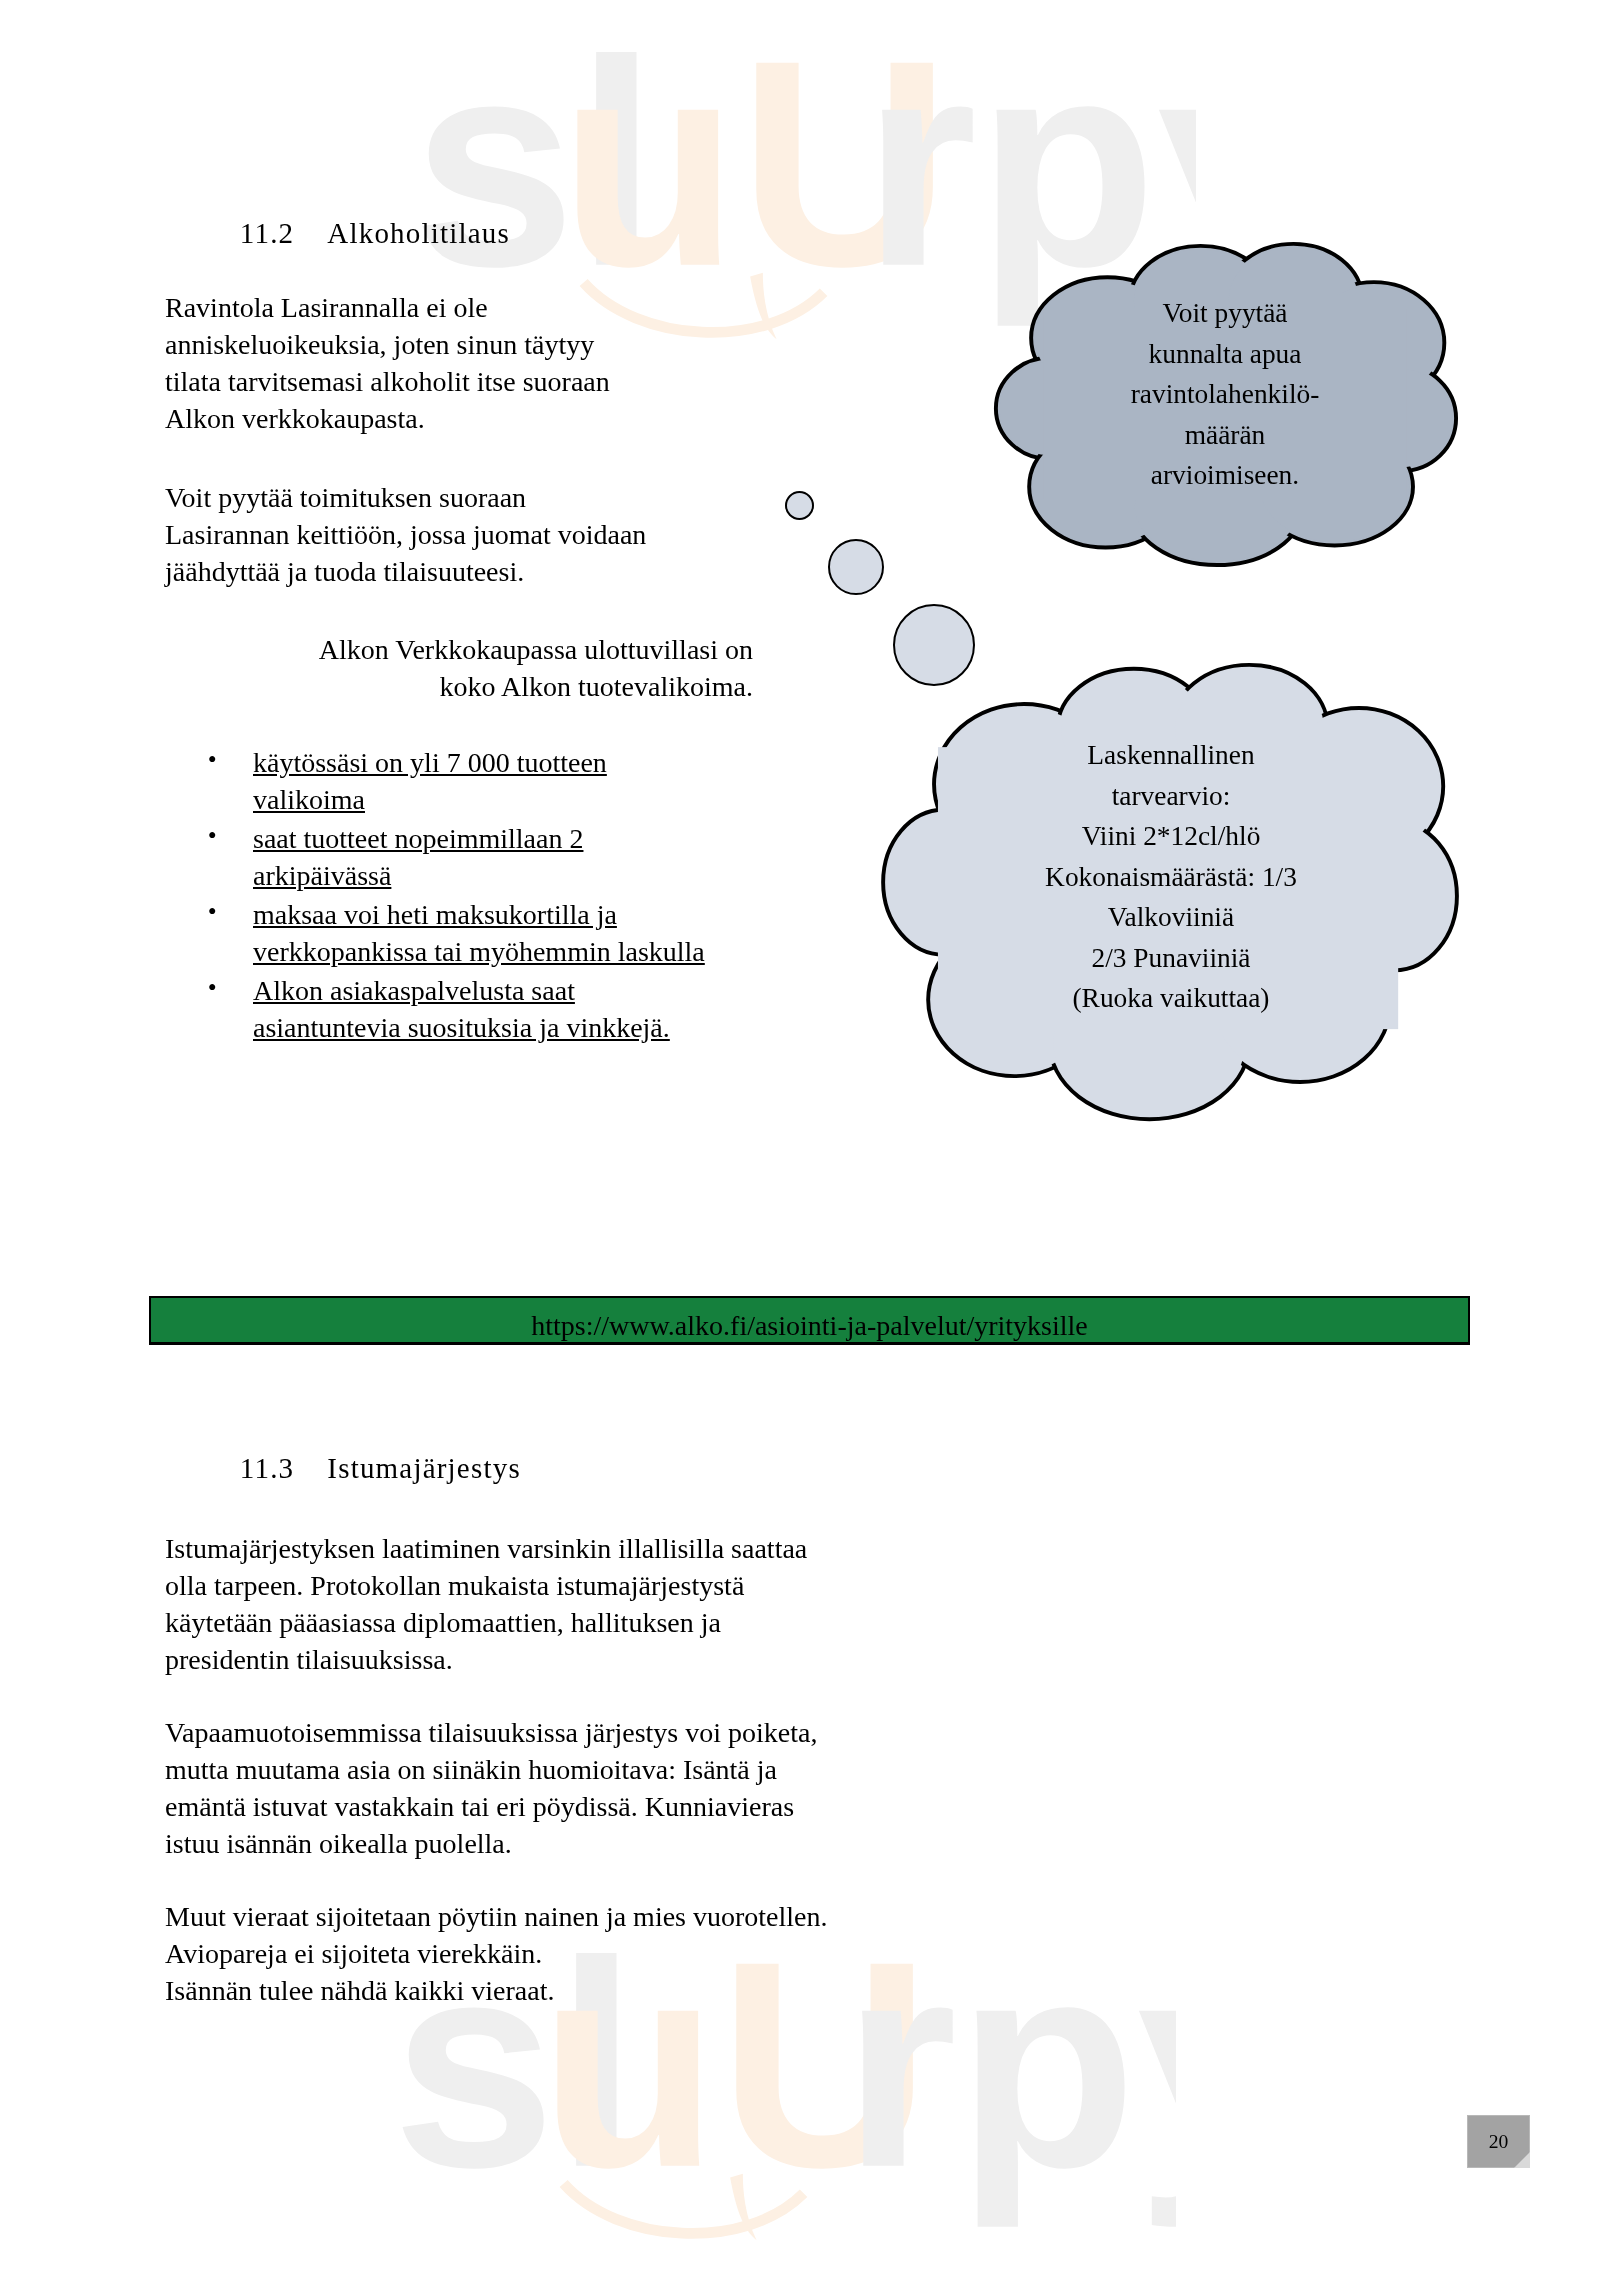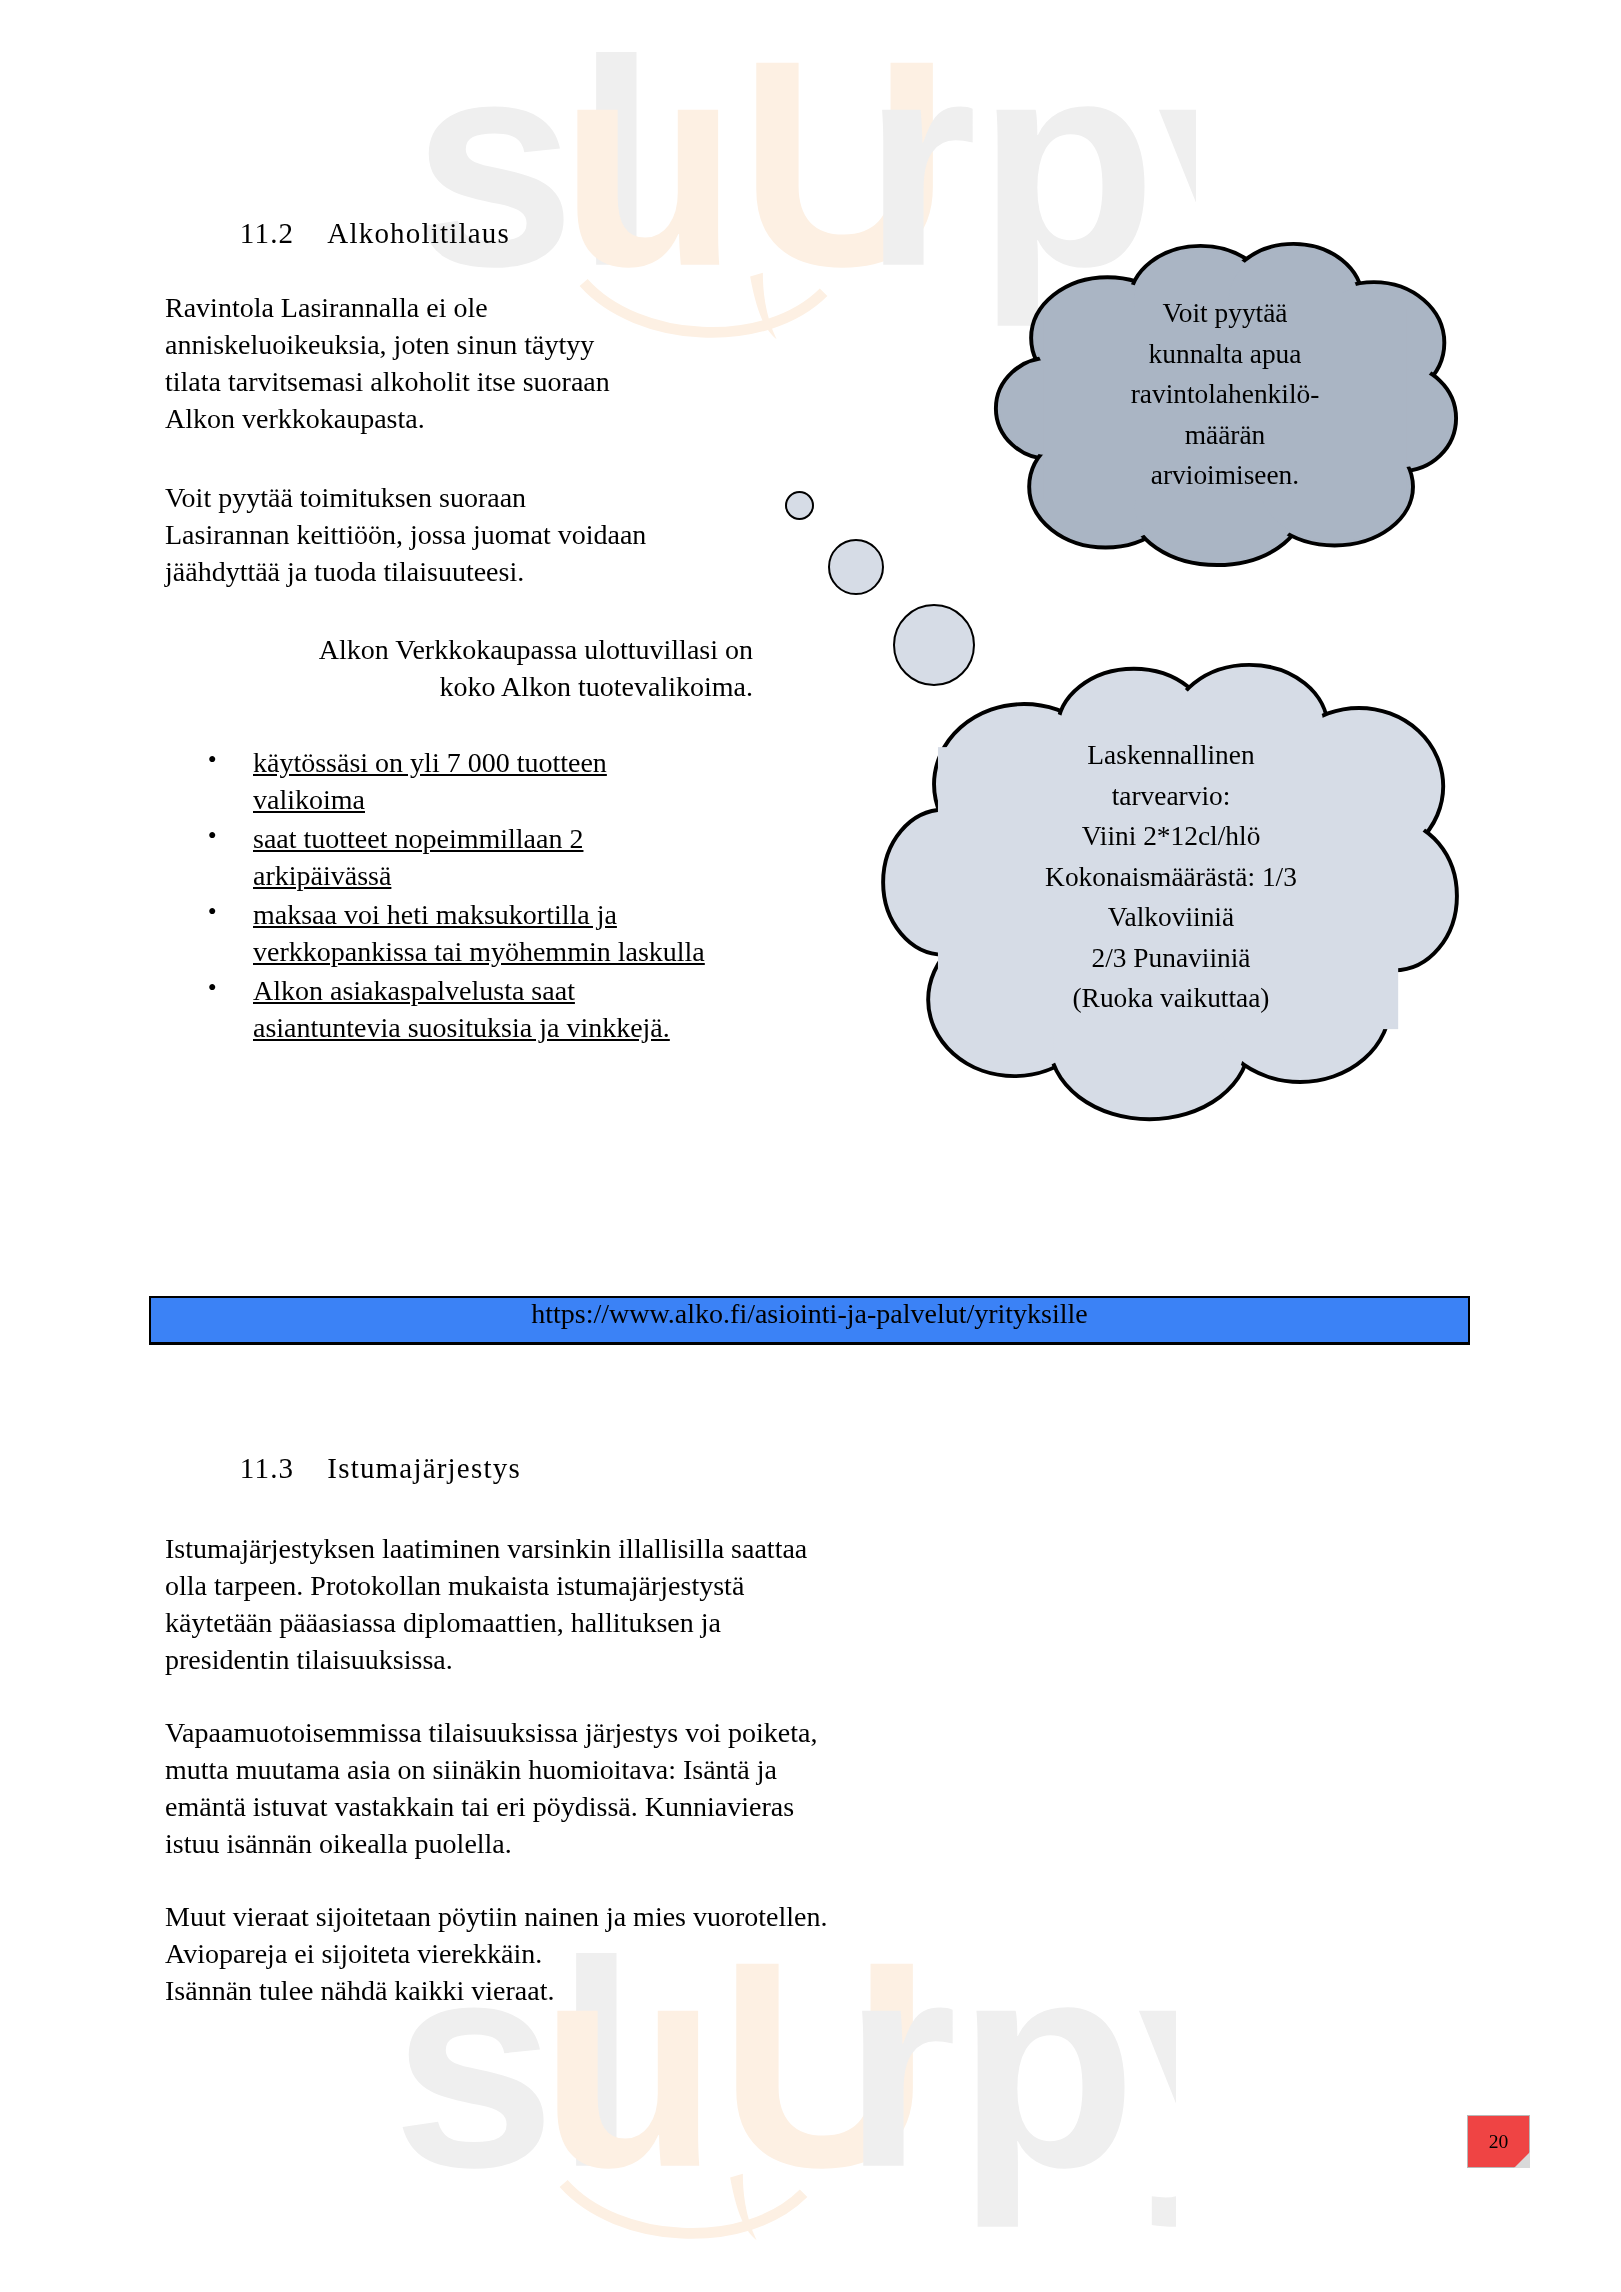--- a/index.html
+++ b/index.html
@@ -90,38 +90,38 @@
     background: #d6dce6;
     border: 2.9px solid #000000;
     box-sizing: border-box;
     z-index: 2;
   }
 
   
   .url-box {
     position: absolute;
     box-sizing: border-box;
-    background: #3b82f6;
+    background: #15803d;
     border: 2px solid #000000;
     border-bottom-width: 3.9px;
     display: flex;
-    align-items: flex-start;
+    align-items: flex-end;
     justify-content: center;
     font-size: 28px;
     z-index: 3;
   }
 
   
   .page-num {
     position: absolute;
     box-sizing: border-box;
     width: 63px;
     height: 53px;
     border: 1px solid #b8b8b8;
-    background: #ef4444;
+    background: #a3a3a3;
     display: flex;
     align-items: center;
     justify-content: center;
     font-size: 19.6px;
     z-index: 3;
   }
   .page-num .fold {
     position: absolute;
     right: -1px;
     bottom: -1px;

